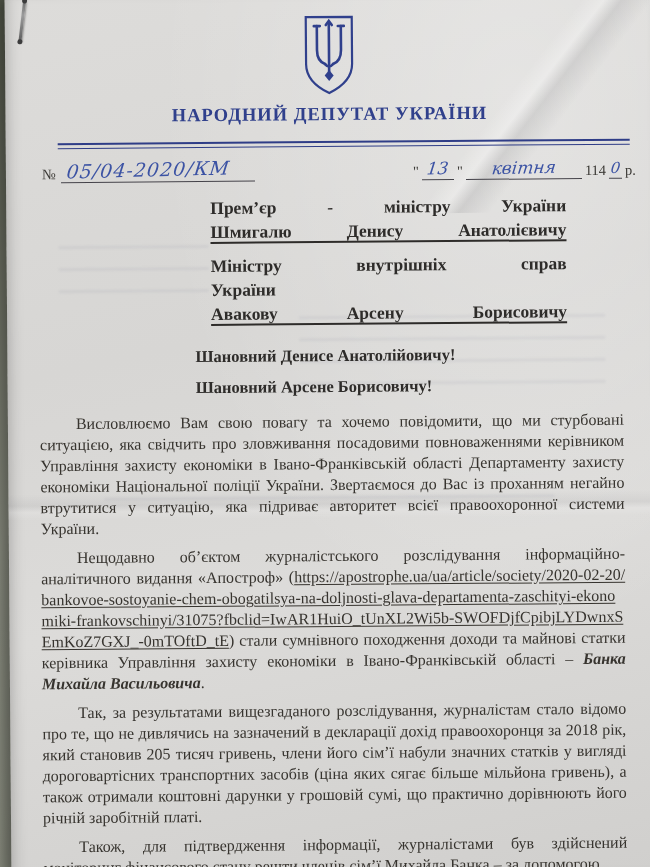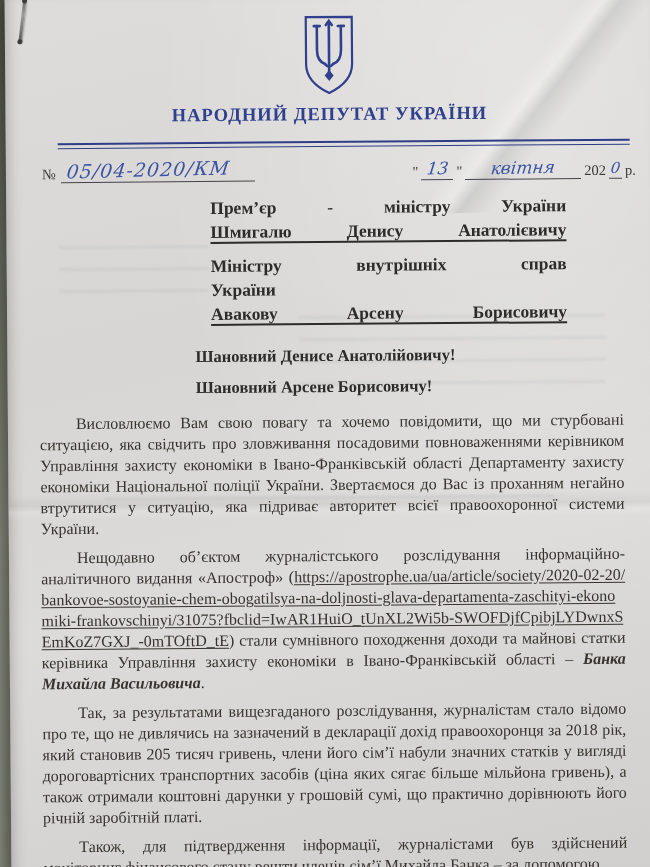--- a/index.html
+++ b/index.html
@@ -139,21 +139,21 @@
       <div class="ref-row">
         <div class="num-left">
           <span>№</span>
           <span class="num-underline"><span class="hand hand-number">05/04-2020/КМ</span></span>
         </div>
         <div class="date-right">
           <span>"</span>
           <span class="slot slot-day"><span class="hand hand-day">13</span></span>
           <span>"</span>
           <span class="slot slot-month"><span class="hand hand-month">квітня</span></span>
-          <span>202</span>
+          <span>114</span>
           <span class="slot slot-year"><span class="hand hand-year">0</span></span>
           <span>р.</span>
         </div>
       </div>
 
       <div class="recipients">
         <div class="recipient">
           <div class="recipient-line">Прем’єр - міністру України</div>
           <div class="recipient-name">Шмигалю Денису Анатолієвичу</div>
         </div>

